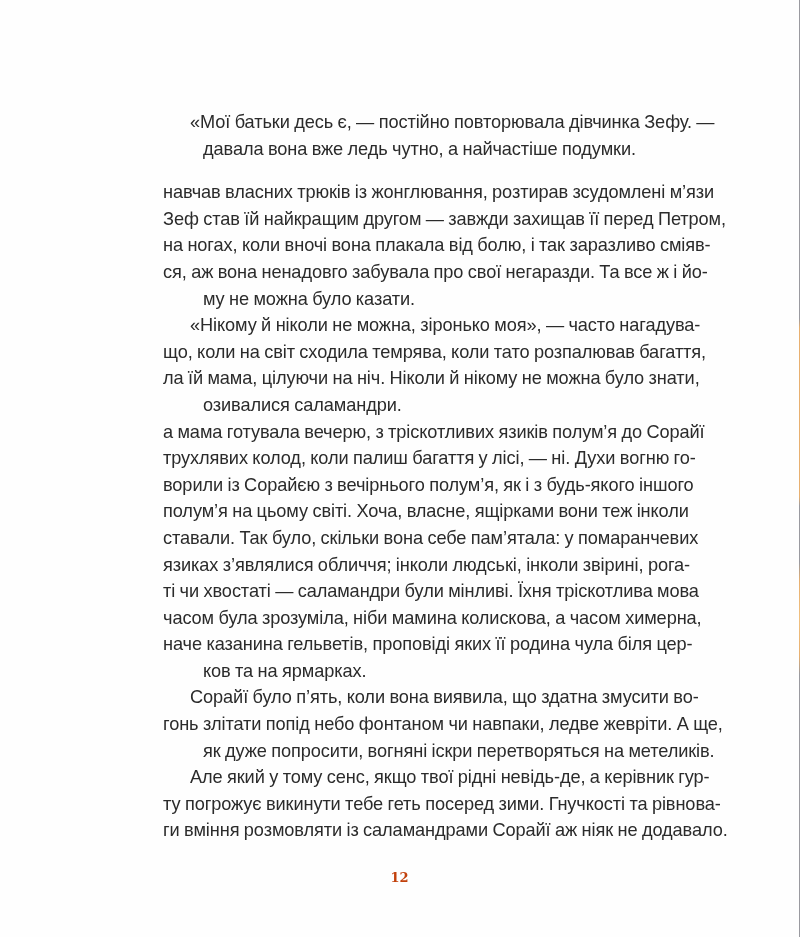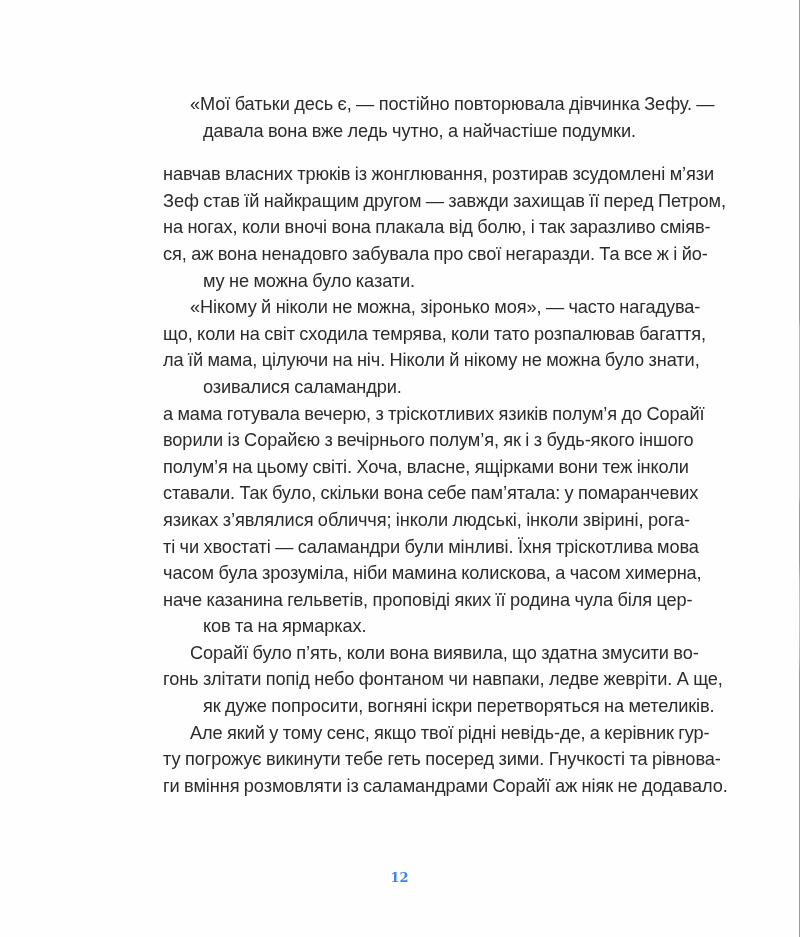--- a/index.html
+++ b/index.html
@@ -26,21 +26,21 @@
       right: 0; top: 0;
       width: 1px;
       height: 937px;
       background: linear-gradient(to bottom,
         #9a9aa0 0%, #9a9aa0 34%, #e8b070 35%, #e8b070 53%, #9a9aa0 54%,
         #9a9aa0 60%, #e8b070 62%, #f0c080 66%, #e8b070 70%, #9a9aa0 72%, #9a9aa0 100%);
     }
     .text-block {
       position: absolute;
       left: 163px;
-      top: 91px;
+      top: 109px;
       width: 525px;
       color: #2b2b2b;
       font-family: "Liberation Sans", sans-serif;
       font-size: 18.2px;
       line-height: 26.6px;
       letter-spacing: -0.1px;
       word-spacing: -0.5px;
     }
     .text-block p {
       margin: 0;
@@ -61,21 +61,21 @@
     .indent { padding-left: 27px; }
     .gap { height: 17px; }
     .page-number {
       position: absolute;
       left: 0;
       width: 799px;
       top: 870px;
       text-align: center;
       font-family: "DejaVu Serif", serif;
       font-size: 13px;
-      color: #3b82f6;
+      color: #c2410c;
       font-weight: bold;
     }
   </style>
 </head>
 <body>
 
 <div class="page">
   <div class="text-block">
 
     <p>
@@ -95,20 +95,21 @@
 
     <p>
       <span class="line indent">«Нікому й ніколи не можна, зіронько моя», — часто нагадува-</span>
       <span class="line">що, коли на світ сходила темрява, коли тато розпалював багаття,</span>
       <span class="line">ла їй мама, цілуючи на ніч. Ніколи й нікому не можна було знати,</span>
       <span class="line last">озивалися саламандри.</span>
       <span class="line">а мама готувала вечерю, з тріскотливих язиків полум’я до Сорайї</span>
     </p>
 
     <p>
+      <span class="line">трухлявих колод, коли палиш багаття у лісі, — ні. Духи вогню го-</span>
       <span class="line">ворили із Сорайєю з вечірнього полум’я, як і з будь-якого іншого</span>
       <span class="line">полум’я на цьому світі. Хоча, власне, ящірками вони теж інколи</span>
       <span class="line">ставали. Так було, скільки вона себе пам’ятала: у помаранчевих</span>
       <span class="line">язиках з’являлися обличчя; інколи людські, інколи звірині, рога-</span>
       <span class="line">ті чи хвостаті — саламандри були мінливі. Їхня тріскотлива мова</span>
       <span class="line">часом була зрозуміла, ніби мамина колискова, а часом химерна,</span>
       <span class="line">наче казанина гельветів, проповіді яких її родина чула біля цер-</span>
       <span class="line last">ков та на ярмарках.</span>
     </p>
 

